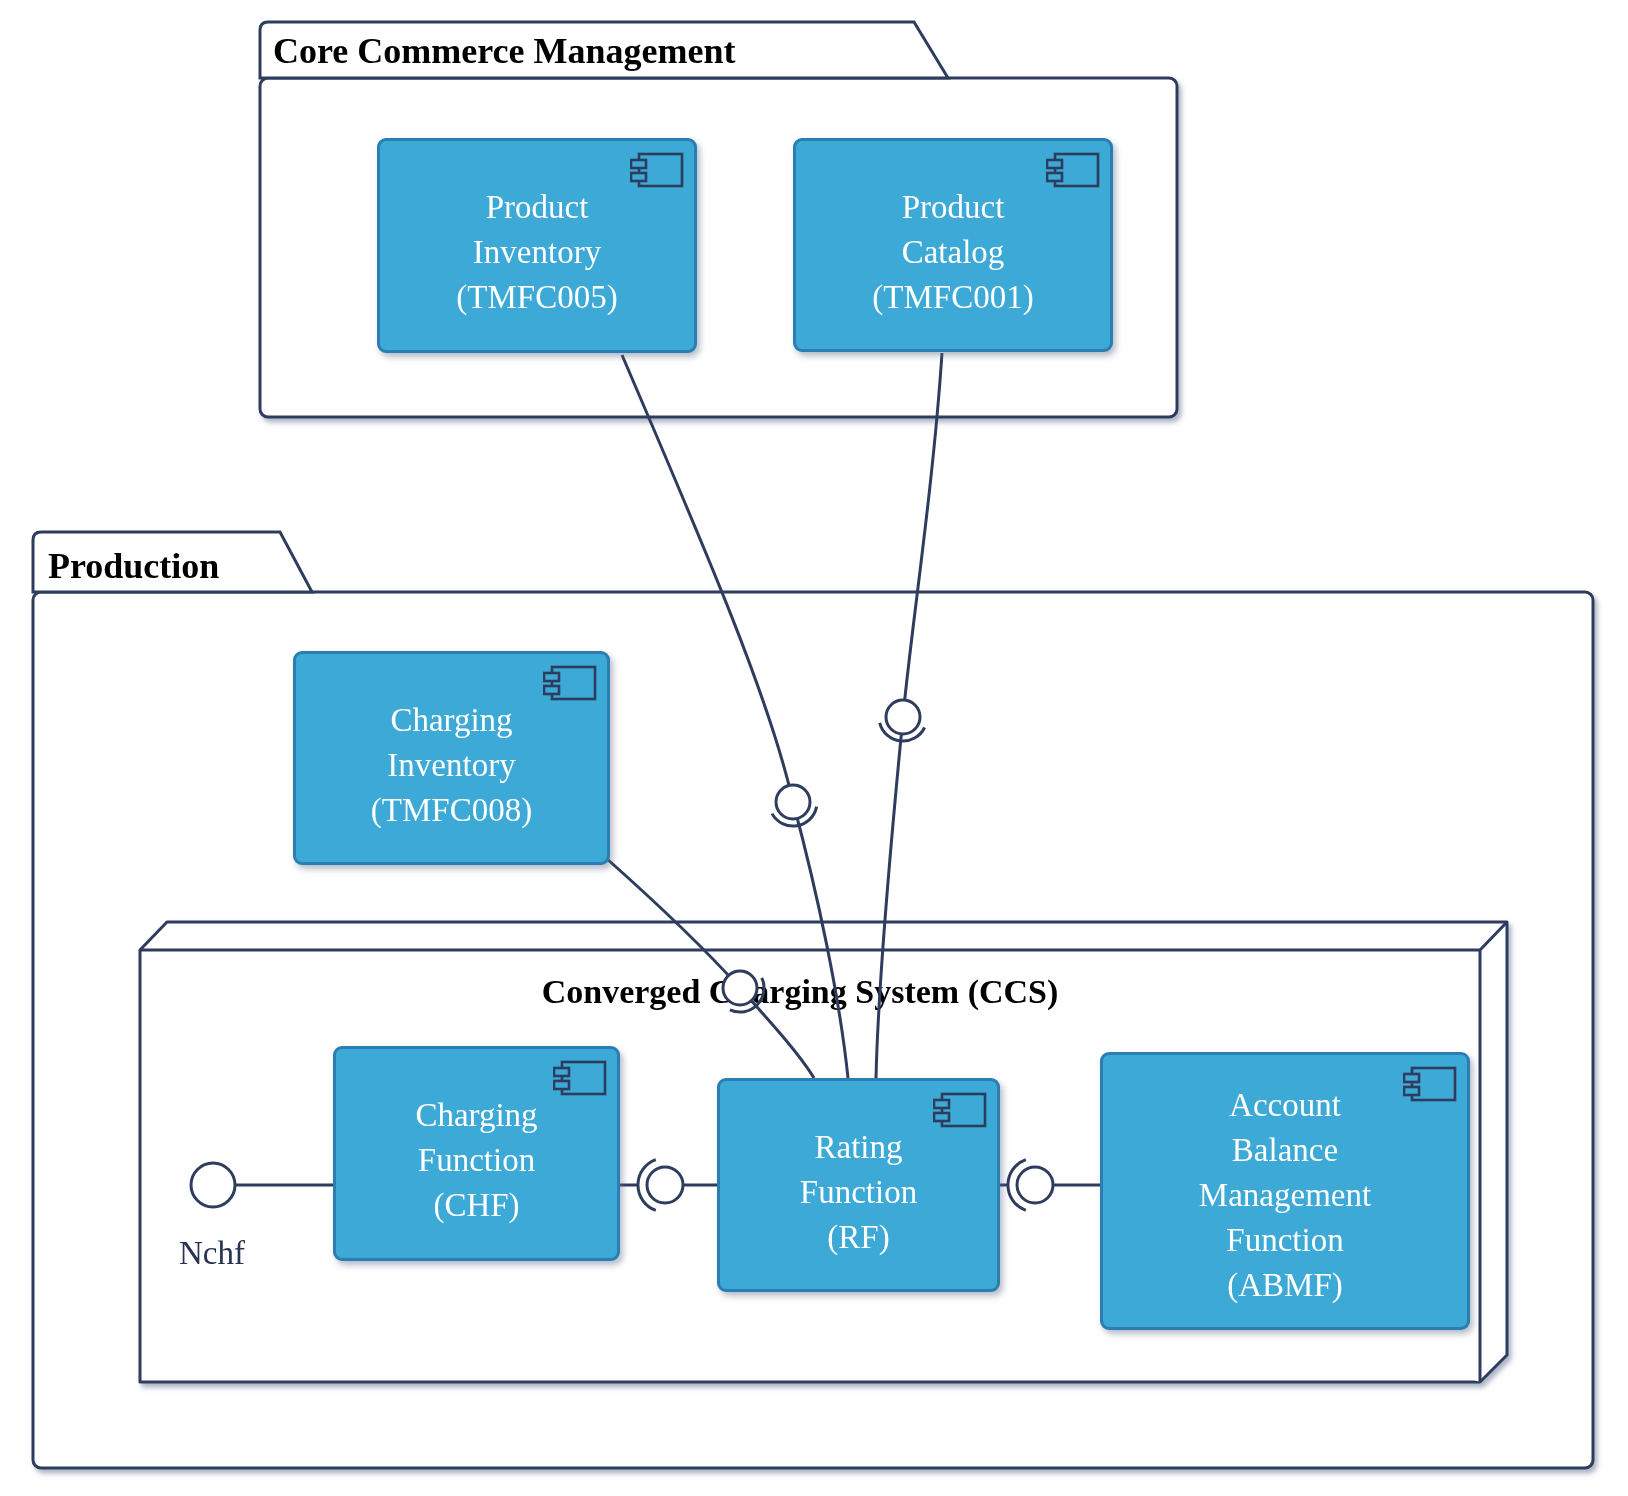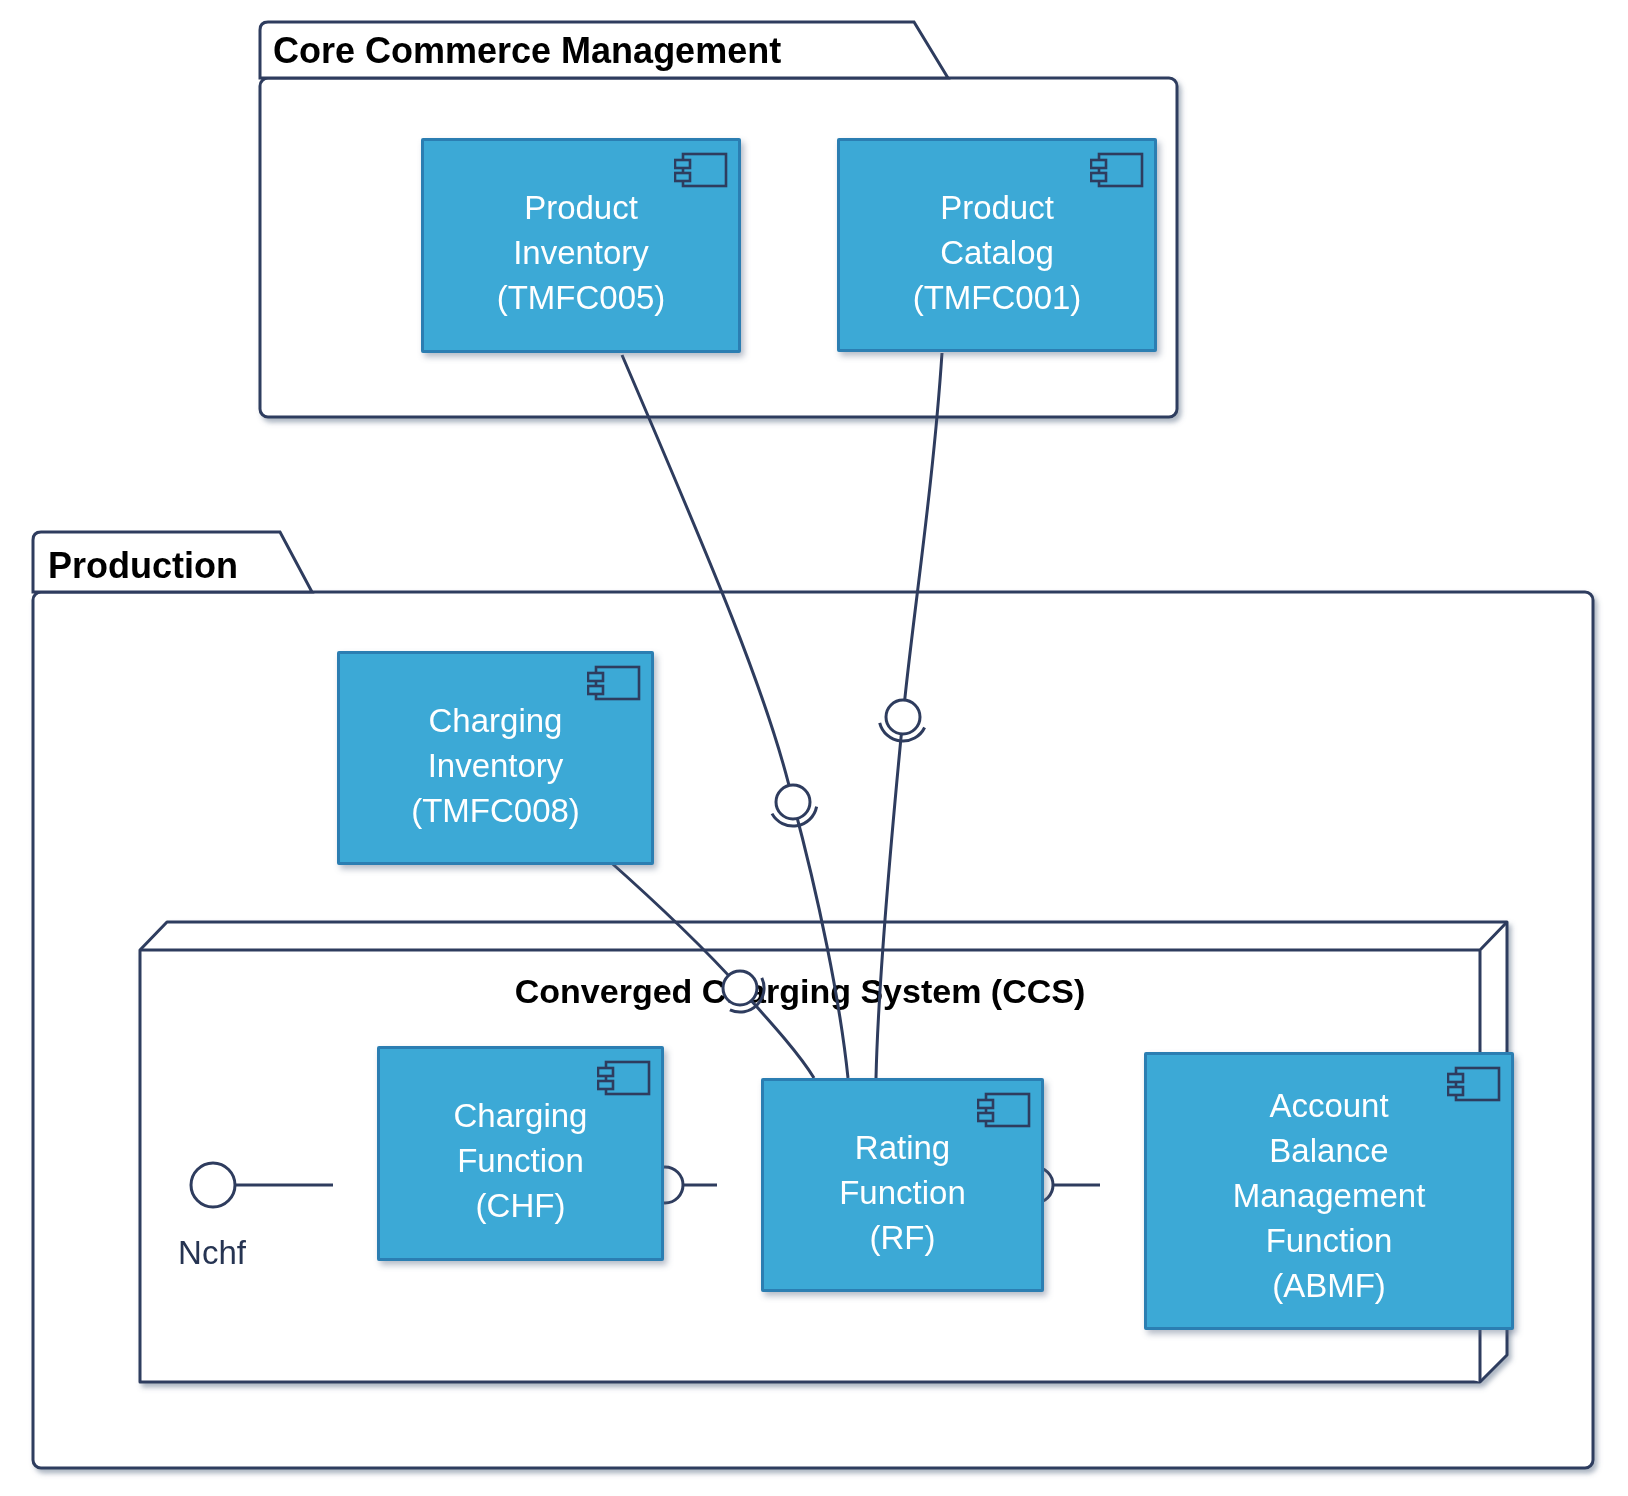--- a/index.html
+++ b/index.html
@@ -7,43 +7,42 @@
     --line:#2E3C5E;
     --comp-fill:#3CA9D6;
     --comp-border:#2B7EB2;
     --comp-text:#FFFFFF;
     --title-text:#000000;
     --iface-text:#263452;
   }
   html,body{margin:0;padding:0;background:var(--bg);}
   #canvas{
     position:relative;width:1628px;height:1496px;background:var(--bg);
-    font-family:Liberation Sans, sans-serif;
+    font-family:Liberation Serif, serif;
     overflow:hidden;
   }
   #shapes{position:absolute;left:0;top:0;z-index:1;}
   .pkg-shape{fill:#ffffff;stroke:var(--line);stroke-width:3;}
   .node-shape{fill:#ffffff;stroke:var(--line);stroke-width:3;stroke-linejoin:round;}
   .edge{fill:none;stroke:var(--line);stroke-width:3;}
   .ball{fill:#ffffff;stroke:var(--line);stroke-width:3;}
   .socket{fill:none;stroke:var(--line);stroke-width:3;}
   .pkg-title{font-weight:bold;font-size:36px;fill:var(--title-text);}
   .node-title{font-weight:bold;font-size:34px;fill:var(--title-text);text-anchor:middle;}
   .iface-label{font-size:33px;fill:var(--iface-text);text-anchor:middle;}
   .component{
     position:absolute;z-index:2;box-sizing:border-box;
     background:var(--comp-fill);
     border:3px solid var(--comp-border);
-    border-radius:2px;
+    border-radius:9px;
     color:var(--comp-text);
     display:flex;align-items:center;justify-content:flex-start;
     text-align:center;font-size:33px;line-height:45px;
     white-space:pre-line;
     box-shadow:3px 4px 6px rgba(90,107,133,.45);
-    margin-left:44px;
   }
   .component .pad{padding-top:14px;width:100%;}
   .comp-icon{position:absolute;top:11px;right:10px;width:54px;height:36px;}
   .comp-icon .main{fill:none;stroke:var(--line);stroke-width:2.6;}
   .comp-icon .tab{fill:var(--comp-fill);stroke:var(--line);stroke-width:2.6;}
 </style>
 </head>
 <body>
 
 <div id="canvas">

